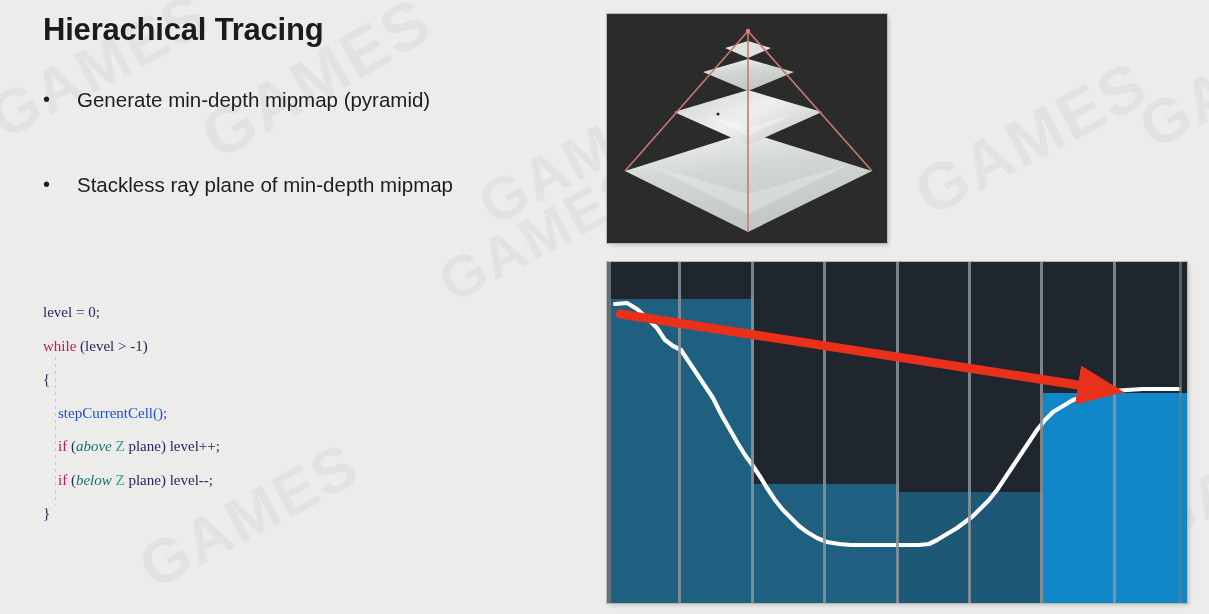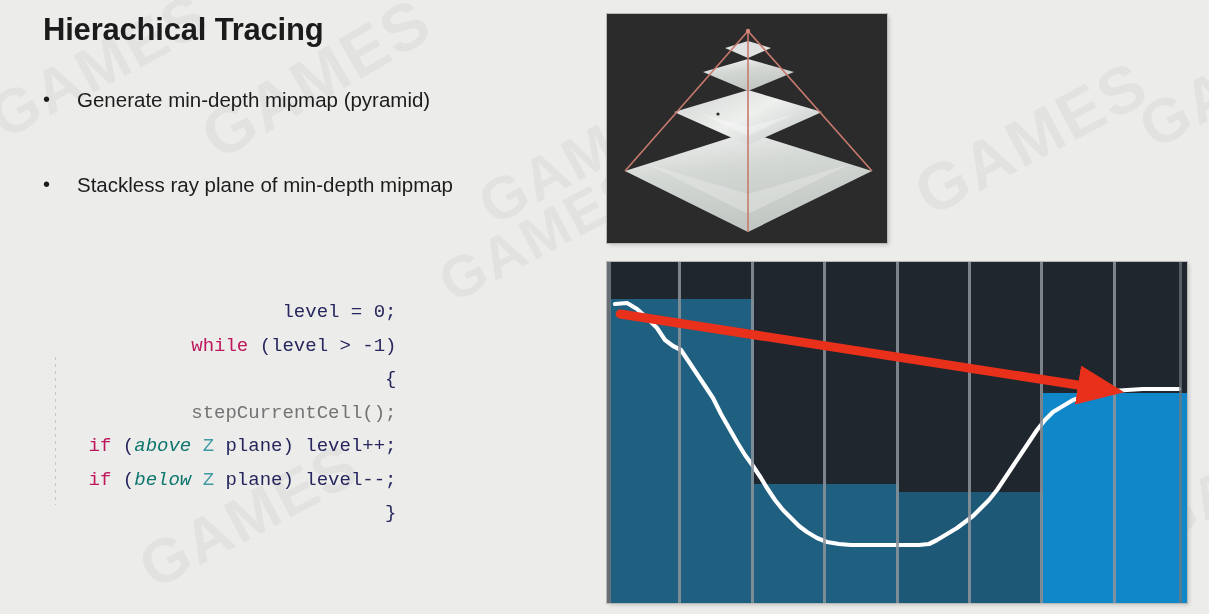--- a/index.html
+++ b/index.html
@@ -37,31 +37,30 @@
     display:flex;align-items:flex-start;
     font-size:20.5px;color:#1d1d1d;
     margin-bottom:60px;
   }
   .bullet .dot{width:34px;flex:0 0 34px;font-size:20px;line-height:1.15;color:#1d1d1d;}
   .bullet .btxt{line-height:1.2;}
 
   
   .code{
     position:absolute;left:34px;top:296px;
-    font-family:Liberation Mono, monospace;
-    font-size:19px;
+    font-family:Liberation Serif, serif;
+    font-size:15px;
     line-height:33.5px;
     white-space:pre;
     color:#20204a;
-    text-align:right;
   }
   .code .ln{position:relative;}
   .kw{color:#be185d;}
   .var{color:#27275e;}
-  .fn{color:#737373;}
+  .fn{color:#1d4ed8;}
   .ital{color:#0f766e;font-style:italic;}
   .typ{color:#3f9aa3;}
   .pun{color:#27275e;}
   .guide{
     position:absolute;left:46px;top:357px;width:1px;height:148px;
     background:repeating-linear-gradient(to bottom,#c6c6c4 0 3px,transparent 3px 7px);
     z-index:3;
   }
 
   

